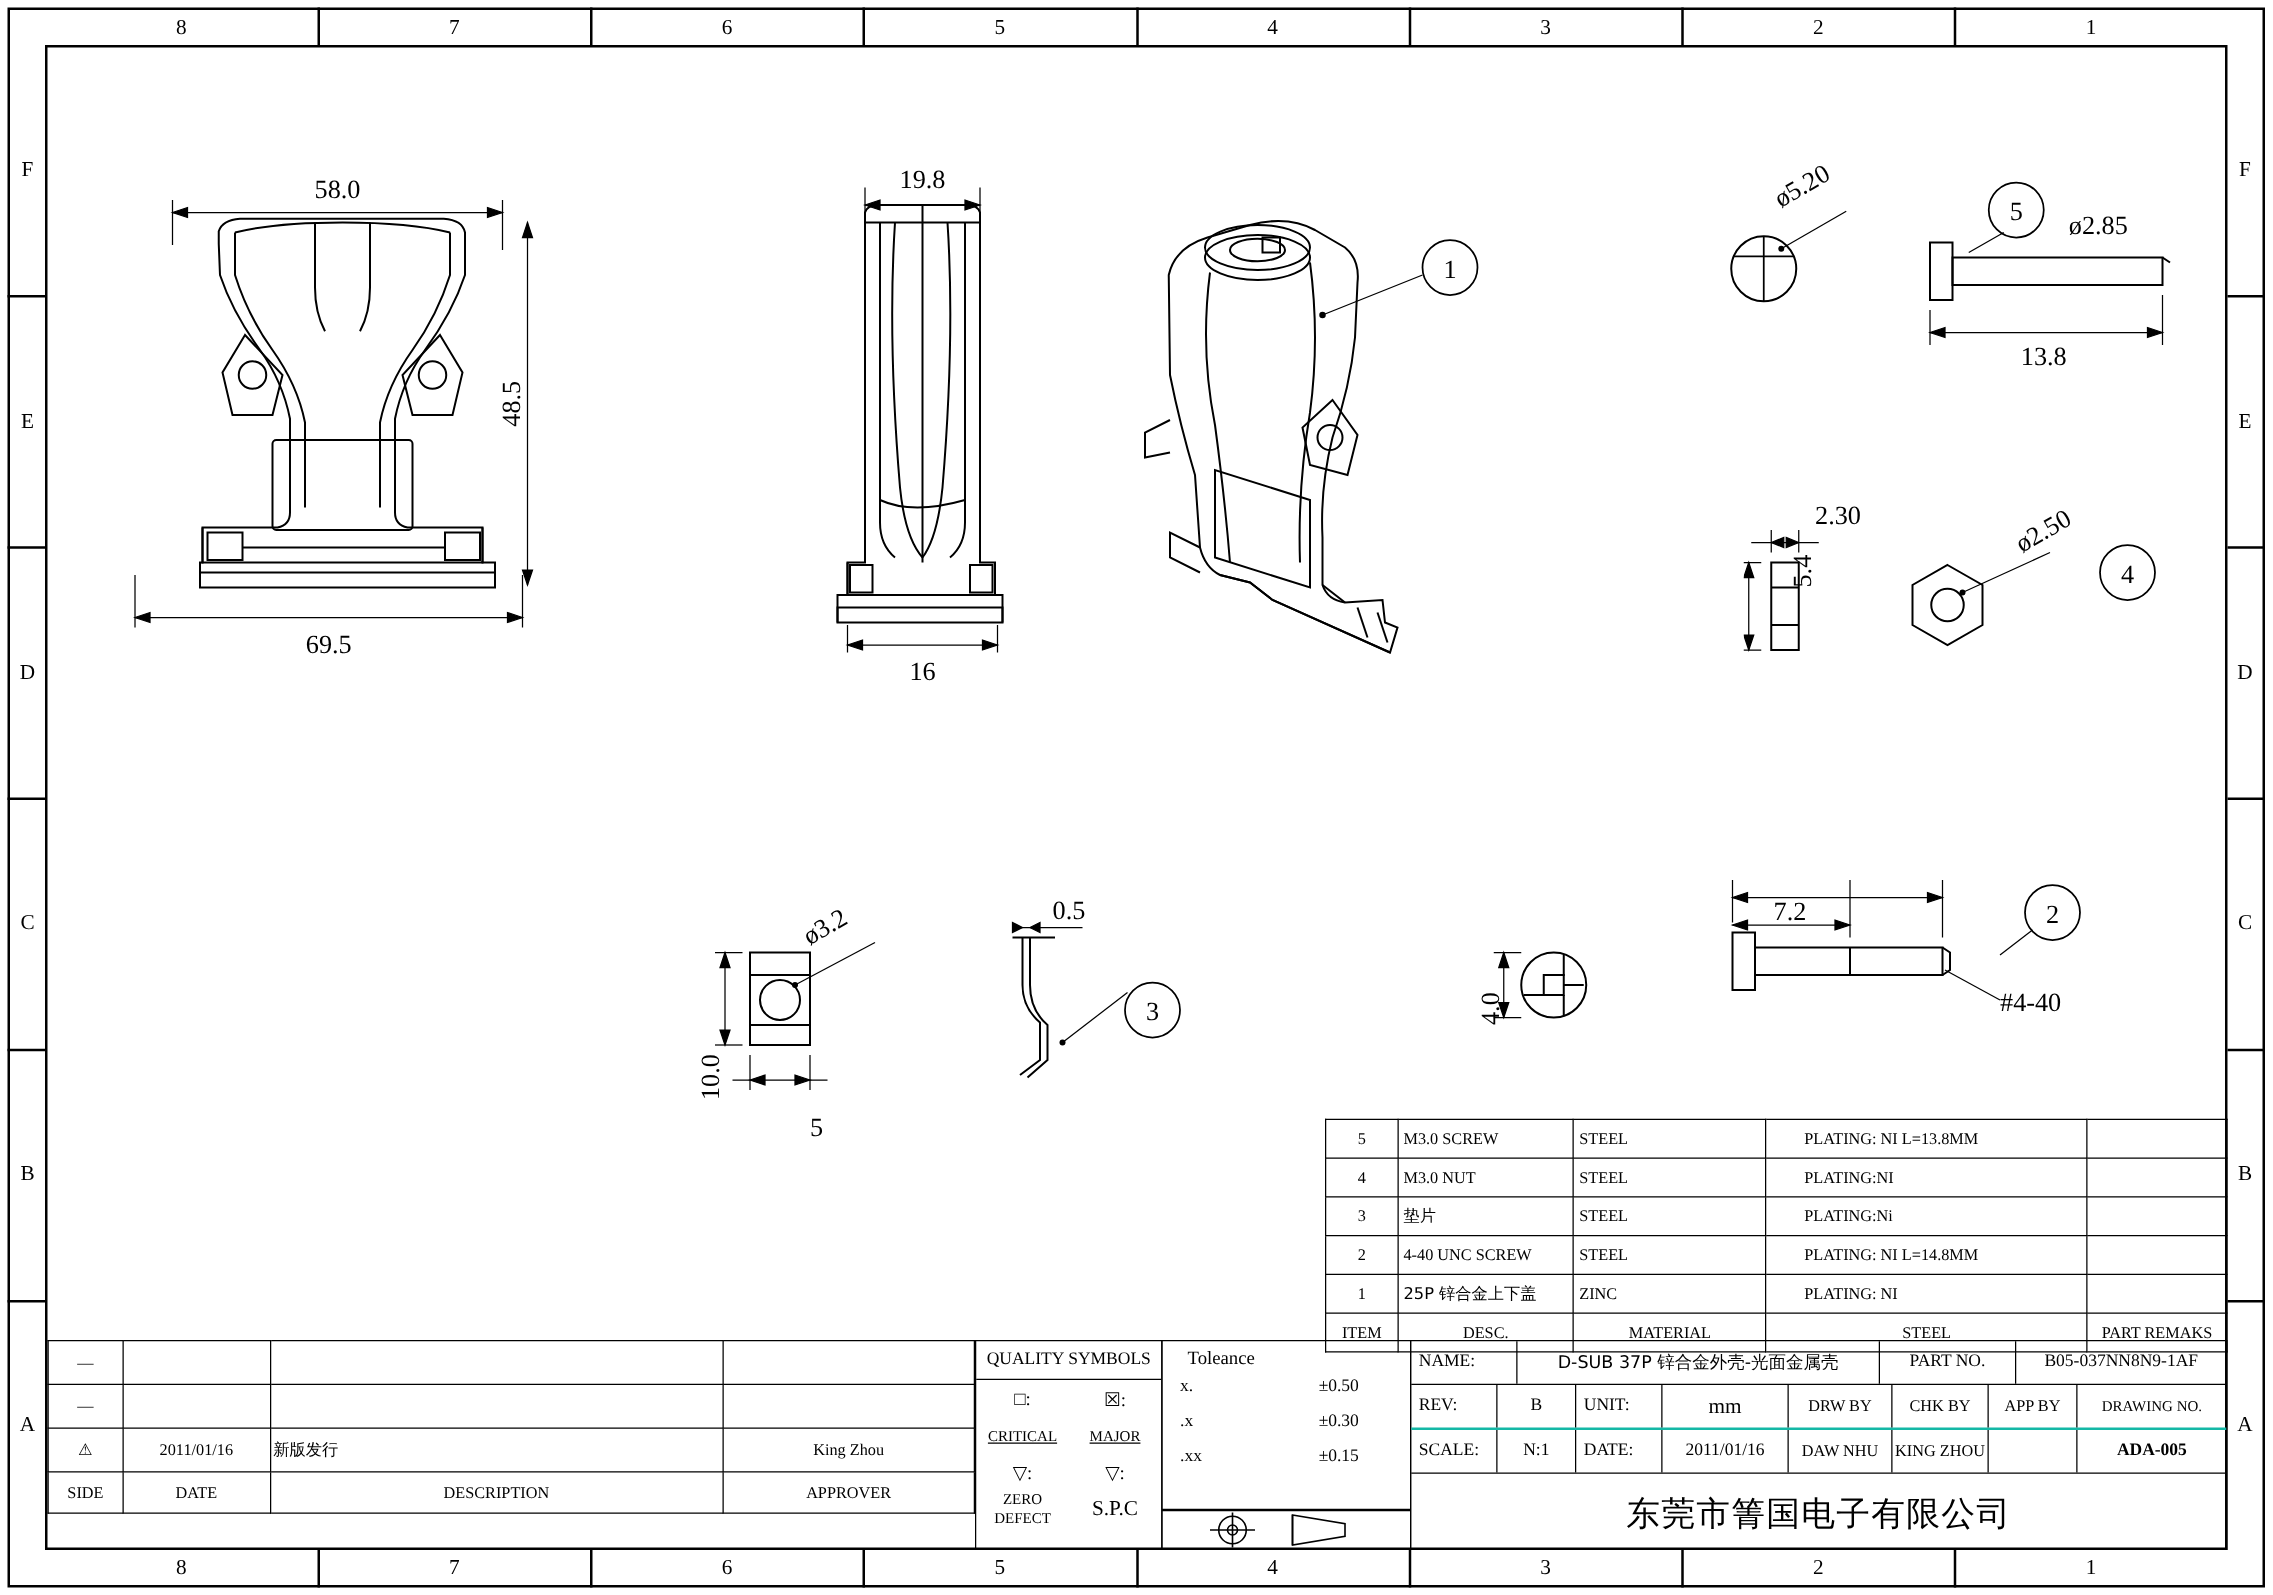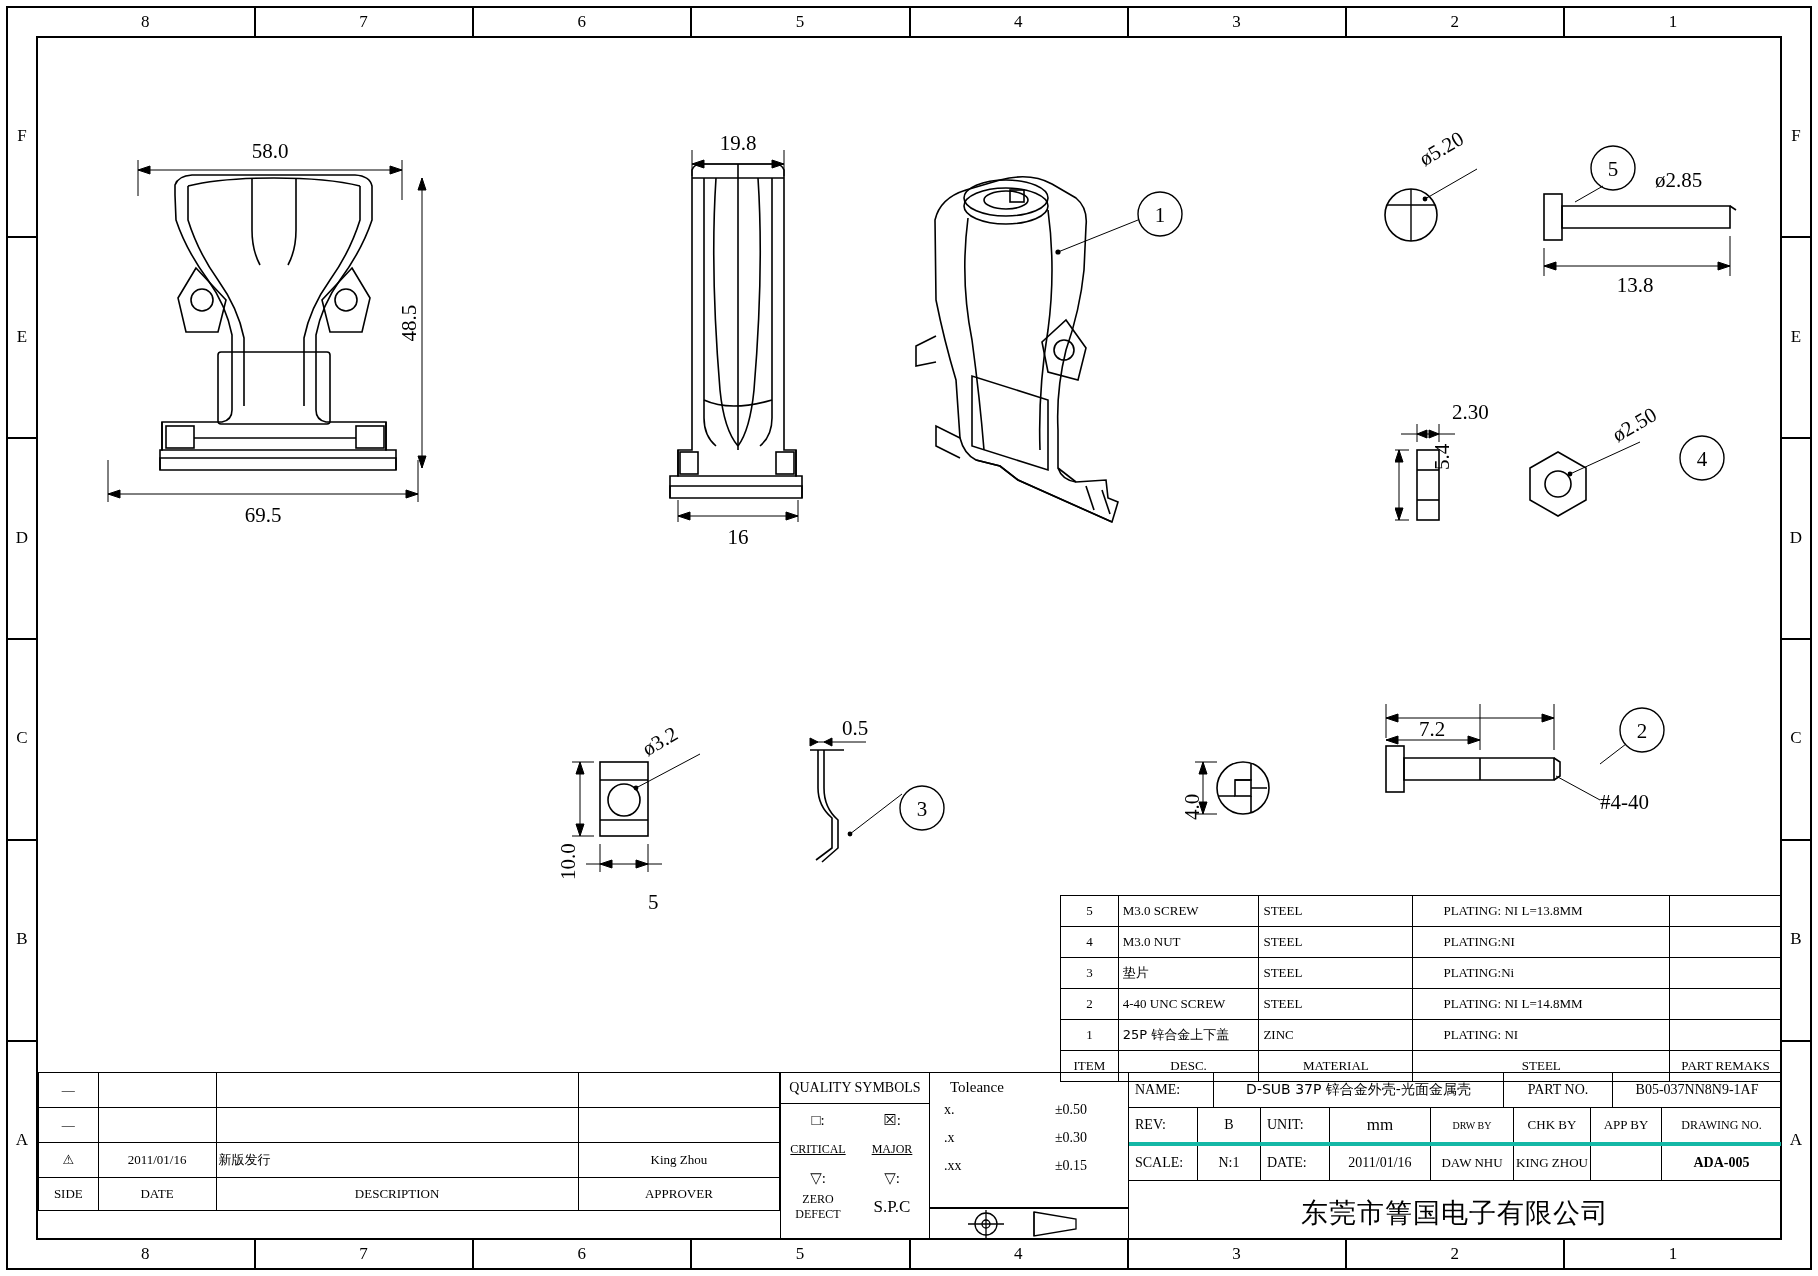--- a/index.html
+++ b/index.html
@@ -526,26 +526,26 @@
 
   <div class="abs" style="left:1128px;top:1072px;width:654px;height:168px;border:1px solid #000;box-sizing:border-box;">
 
     <div style="display:flex;height:34px;border-bottom:1px solid #000;">
       <div style="width:78px;border-right:1px solid #000;display:flex;align-items:center;padding-left:6px;font-size:14px;">NAME:</div>
       <div class="cn" style="flex:1;border-right:1px solid #000;display:flex;align-items:center;justify-content:center;font-size:14px;">D-SUB 37P 锌合金外壳-光面金属壳</div>
       <div style="width:108px;border-right:1px solid #000;display:flex;align-items:center;justify-content:center;font-size:14px;">PART NO.</div>
       <div style="width:168px;display:flex;align-items:center;justify-content:center;font-size:14px;">B05-037NN8N9-1AF</div>
     </div>
 
-    <div style="display:flex;height:34px;border-bottom:4px solid #14b8a6;">
+    <div style="display:flex;height:34px;border-bottom:2px solid #14b8a6;">
       <div style="width:62px;border-right:1px solid #000;display:flex;align-items:center;padding-left:6px;font-size:14px;">REV:</div>
       <div style="width:62px;border-right:1px solid #000;display:flex;align-items:center;justify-content:center;font-size:14px;">B</div>
       <div style="width:62px;border-right:1px solid #000;display:flex;align-items:center;padding-left:6px;font-size:14px;">UNIT:</div>
       <div style="width:100px;border-right:1px solid #000;display:flex;align-items:center;justify-content:center;font-size:17px;">mm</div>
-      <div style="width:82px;border-right:1px solid #000;display:flex;align-items:center;justify-content:center;font-size:10px;">DRW BY</div>
+      <div style="width:82px;border-right:1px solid #000;display:flex;align-items:center;justify-content:center;font-size:13px;">DRW BY</div>
       <div style="width:76px;border-right:1px solid #000;display:flex;align-items:center;justify-content:center;font-size:13px;">CHK BY</div>
       <div style="width:70px;border-right:1px solid #000;display:flex;align-items:center;justify-content:center;font-size:13px;">APP BY</div>
       <div style="flex:1;display:flex;align-items:center;justify-content:center;font-size:12px;">DRAWING NO.</div>
     </div>
 
     <div style="display:flex;height:34px;border-bottom:1px solid #000;">
       <div style="width:62px;border-right:1px solid #000;display:flex;align-items:center;padding-left:6px;font-size:14px;">SCALE:</div>
       <div style="width:62px;border-right:1px solid #000;display:flex;align-items:center;justify-content:center;font-size:14px;">N:1</div>
       <div style="width:62px;border-right:1px solid #000;display:flex;align-items:center;padding-left:6px;font-size:14px;">DATE:</div>
       <div style="width:100px;border-right:1px solid #000;display:flex;align-items:center;justify-content:center;font-size:14px;">2011/01/16</div>

